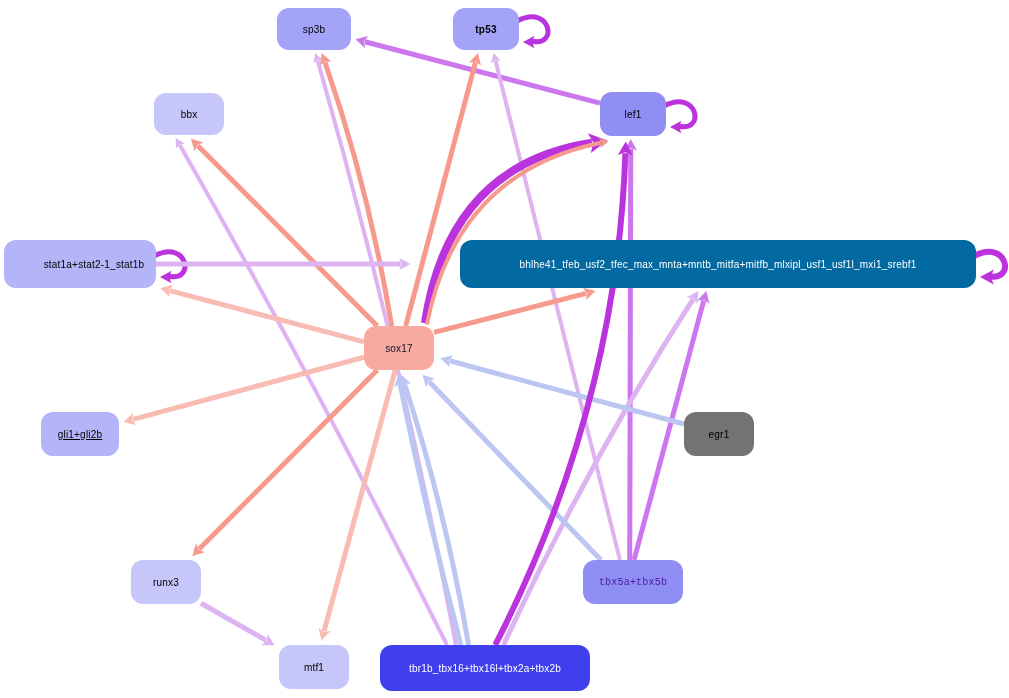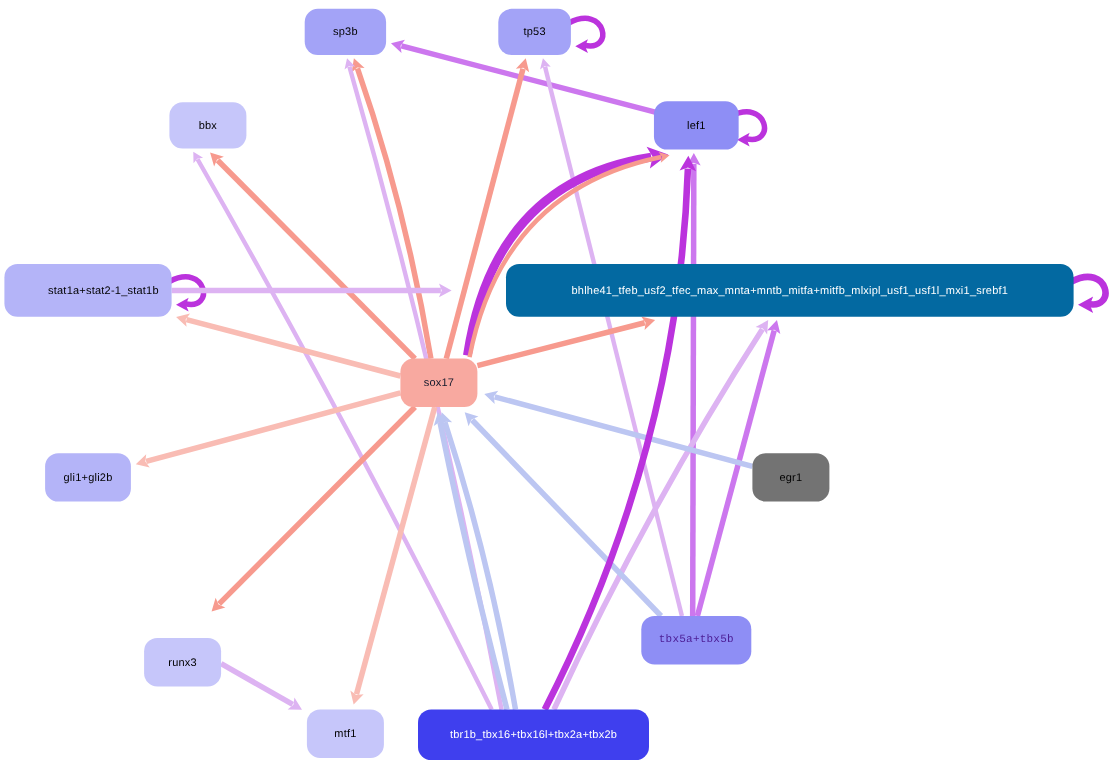--- a/index.html
+++ b/index.html
@@ -103,45 +103,45 @@
       <polygon points="398.17,374.80 406.57,384.84 399.94,383.59 394.32,387.31" fill="#bcc6f2"></polygon>
       <path d="M 468.63 645.00 Q 444.78 507.49 404.56 384.09" fill="none" stroke="#bcc6f2" stroke-width="5" stroke-linecap="butt"></path>
       <polygon points="401.53,374.80 411.03,383.80 404.31,383.33 399.15,387.67" fill="#bcc6f2"></polygon>
       <path d="M 495.25 645.00 Q 616.66 407.82 625.38 153.24" fill="none" stroke="#bb33dd" stroke-width="6" stroke-linecap="butt"></path>
       <polygon points="625.78,141.52 632.81,155.57 625.41,152.28 617.81,155.06" fill="#bb33dd"></polygon>
     </svg>
   <div id="node-layer">
       <div class="node" style="left: 314px; top: 29px; width: 74px; height: 42px; background: rgb(163, 163, 247); color: rgb(0, 0, 0);">
         <span>sp3b</span>
       </div>
-      <div class="node" style="left: 486px; top: 29px; width: 66px; height: 42px; background: rgb(163, 163, 247); color: rgb(0, 0, 0);">
+      <div class="node" style="left: 486px; top: 29px; width: 66px; height: 42px; background: rgb(163, 163, 247); color: rgb(0, 0, 0); font-weight: bold;">
         <span>tp53</span>
       </div>
       <div class="node" style="left: 166px; top: 114px; width: 70px; height: 42px; background: rgb(198, 198, 250); color: rgb(0, 0, 0); margin-left: 23px;">
         <span>bbx</span>
       </div>
-      <div class="node" style="left: 633px; top: 114px; width: 77px; height: 44px; background: rgb(142, 142, 245); color: rgb(0, 0, 0);">
+      <div class="node" style="left: 633px; top: 114px; width: 66px; height: 44px; background: rgb(142, 142, 245); color: rgb(0, 0, 0);">
         <span>lef1</span>
       </div>
       <div class="node" style="left: 80px; top: 264px; width: 152px; height: 48px; background: rgb(180, 180, 248); color: rgb(0, 0, 0); padding-left: 28px;">
         <span>stat1a+stat2-1_stat1b</span>
       </div>
       <div class="node on-dark" style="left: 718px; top: 264px; width: 516px; height: 48px; background: #0369a1; color: rgb(255, 255, 255);">
         <span>bhlhe41_tfeb_usf2_tfec_max_mnta+mntb_mitfa+mitfb_mlxipl_usf1_usf1l_mxi1_srebf1</span>
       </div>
       <div class="node" style="left: 399px; top: 348px; width: 70px; height: 44px; background: rgb(248, 169, 160); color: #0f172a;">
         <span>sox17</span>
       </div>
-      <div class="node" style="left: 80px; top: 434px; width: 78px; height: 44px; background: rgb(180, 180, 248); color: rgb(0, 0, 0);">
+      <div class="node" style="left: 80px; top: 434px; width: 78px; height: 44px; background: rgb(180, 180, 248); color: rgb(0, 0, 0); text-decoration: underline;">
         <span>gli1+gli2b</span>
       </div>
       <div class="node" style="left: 719px; top: 434px; width: 70px; height: 44px; background: #737373; color: rgb(0, 0, 0);">
         <span>egr1</span>
       </div>
-      <div class="node" style="left: 166px; top: 582px; width: 70px; height: 44px; background: rgb(198, 198, 250); color: rgb(0, 0, 0); margin-top: 20px;">
+      <div class="node" style="left: 166px; top: 582px; width: 70px; height: 44px; background: rgb(198, 198, 250); color: rgb(0, 0, 0);">
         <span>runx3</span>
       </div>
       <div class="node" style="left: 633px; top: 582px; width: 100px; height: 44px; background: rgb(142, 142, 245); color: #4c1d95; font-family: Liberation Mono, monospace;">
         <span>tbx5a+tbx5b</span>
       </div>
       <div class="node" style="left: 314px; top: 667px; width: 70px; height: 44px; background: rgb(198, 198, 250); color: rgb(0, 0, 0);">
         <span>mtf1</span>
       </div>
       <div class="node on-dark" style="left: 485px; top: 668px; width: 210px; height: 46px; background: rgb(63, 63, 238); color: rgb(255, 255, 255);">
         <span>tbr1b_tbx16+tbx16l+tbx2a+tbx2b</span>

